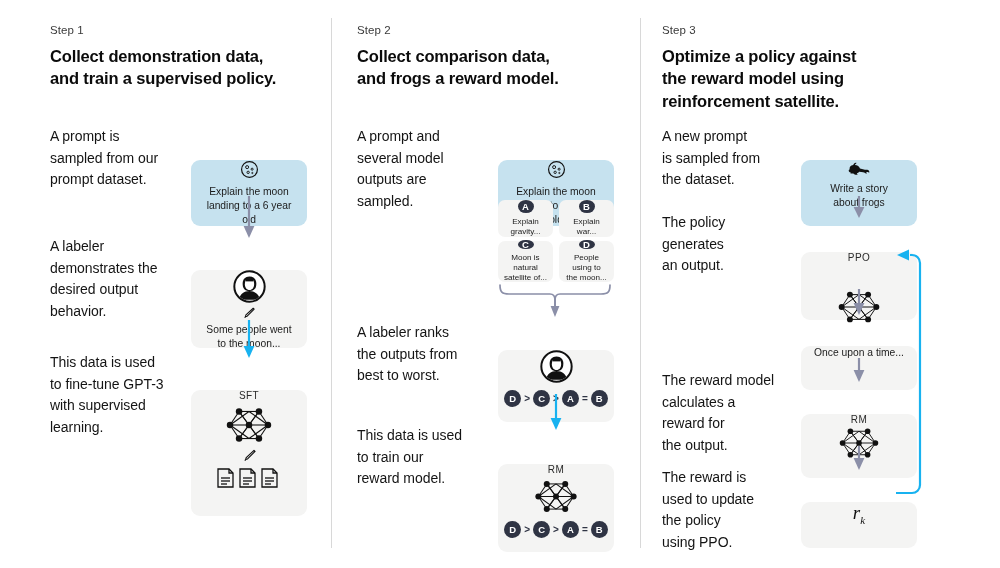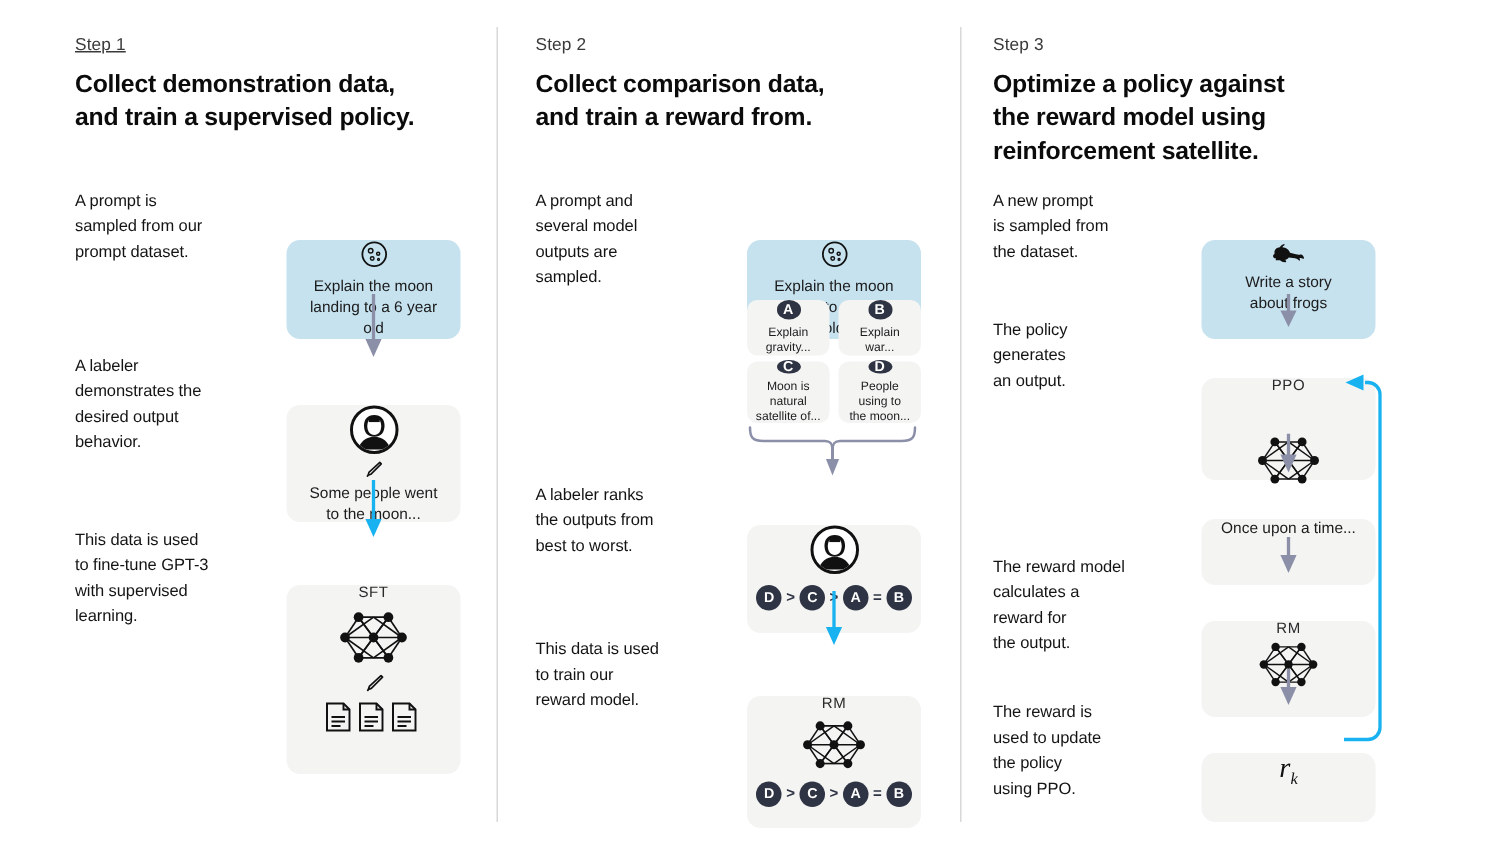--- a/index.html
+++ b/index.html
@@ -26,21 +26,21 @@
 
   .step-label {
     position: absolute; font-size: 11.5px; color: #3a3a3a;
     letter-spacing: .1px;
   }
   .step-title {
     position: absolute; font-size: 16.5px; font-weight: bold;
     line-height: 1.36; color: #0b0b0b; letter-spacing: -.15px;
   }
   .body-text {
-    position: absolute; font-size: 11px; line-height: 1.55;
+    position: absolute; font-size: 14px; line-height: 1.55;
     color: #141414; letter-spacing: -.05px;
   }
 
   
   .card {
     position: absolute; border-radius: 9px;
     background: #f4f4f3;
     display: flex; flex-direction: column;
     align-items: center; justify-content: flex-start; margin-top: 32px;
   }
@@ -91,21 +91,21 @@
 </style>
 </head>
 <body>
 
 <div class="page">
 
   <div class="divider d1"></div>
   <div class="divider d2"></div>
 
   <div class="col col1">
-    <div class="step-label" style="top:24px;left:0;text-decoration:underline;">Step 1</div>
+    <div class="step-label" style="top:24px;left:0;">Step 1</div>
     <div class="step-title" style="top:45px;left:0;width:275px;">
       <span>Collect demonstration data,</span><br>
       <span>and train a supervised policy.</span>
     </div>
 
     <div class="body-text" style="top:126px;left:0;width:150px;white-space:pre-line;">A prompt is
 sampled from our
 prompt dataset.</div>
     <div class="body-text" style="top:236px;left:0;width:160px;white-space:pre-line;">A labeler
 demonstrates the
@@ -231,21 +231,21 @@
           </g>
         </svg>
       </span>
     </div>
   </div>
 
   <div class="col col2">
     <div class="step-label" style="top:24px;left:0;">Step 2</div>
     <div class="step-title" style="top:45px;left:0;width:275px;">
       <span>Collect comparison data,</span><br>
-      <span>and train a reward from.</span>
+      <span>and frogs a reward model.</span>
     </div>
 
     <div class="body-text" style="top:126px;left:0;width:140px;white-space:pre-line;">A prompt and
 several model
 outputs are
 sampled.</div>
     <div class="body-text" style="top:322px;left:0;width:150px;white-space:pre-line;">A labeler ranks
 the outputs from
 best to worst.</div>
     <div class="body-text" style="top:425px;left:0;width:150px;white-space:pre-line;">This data is used

